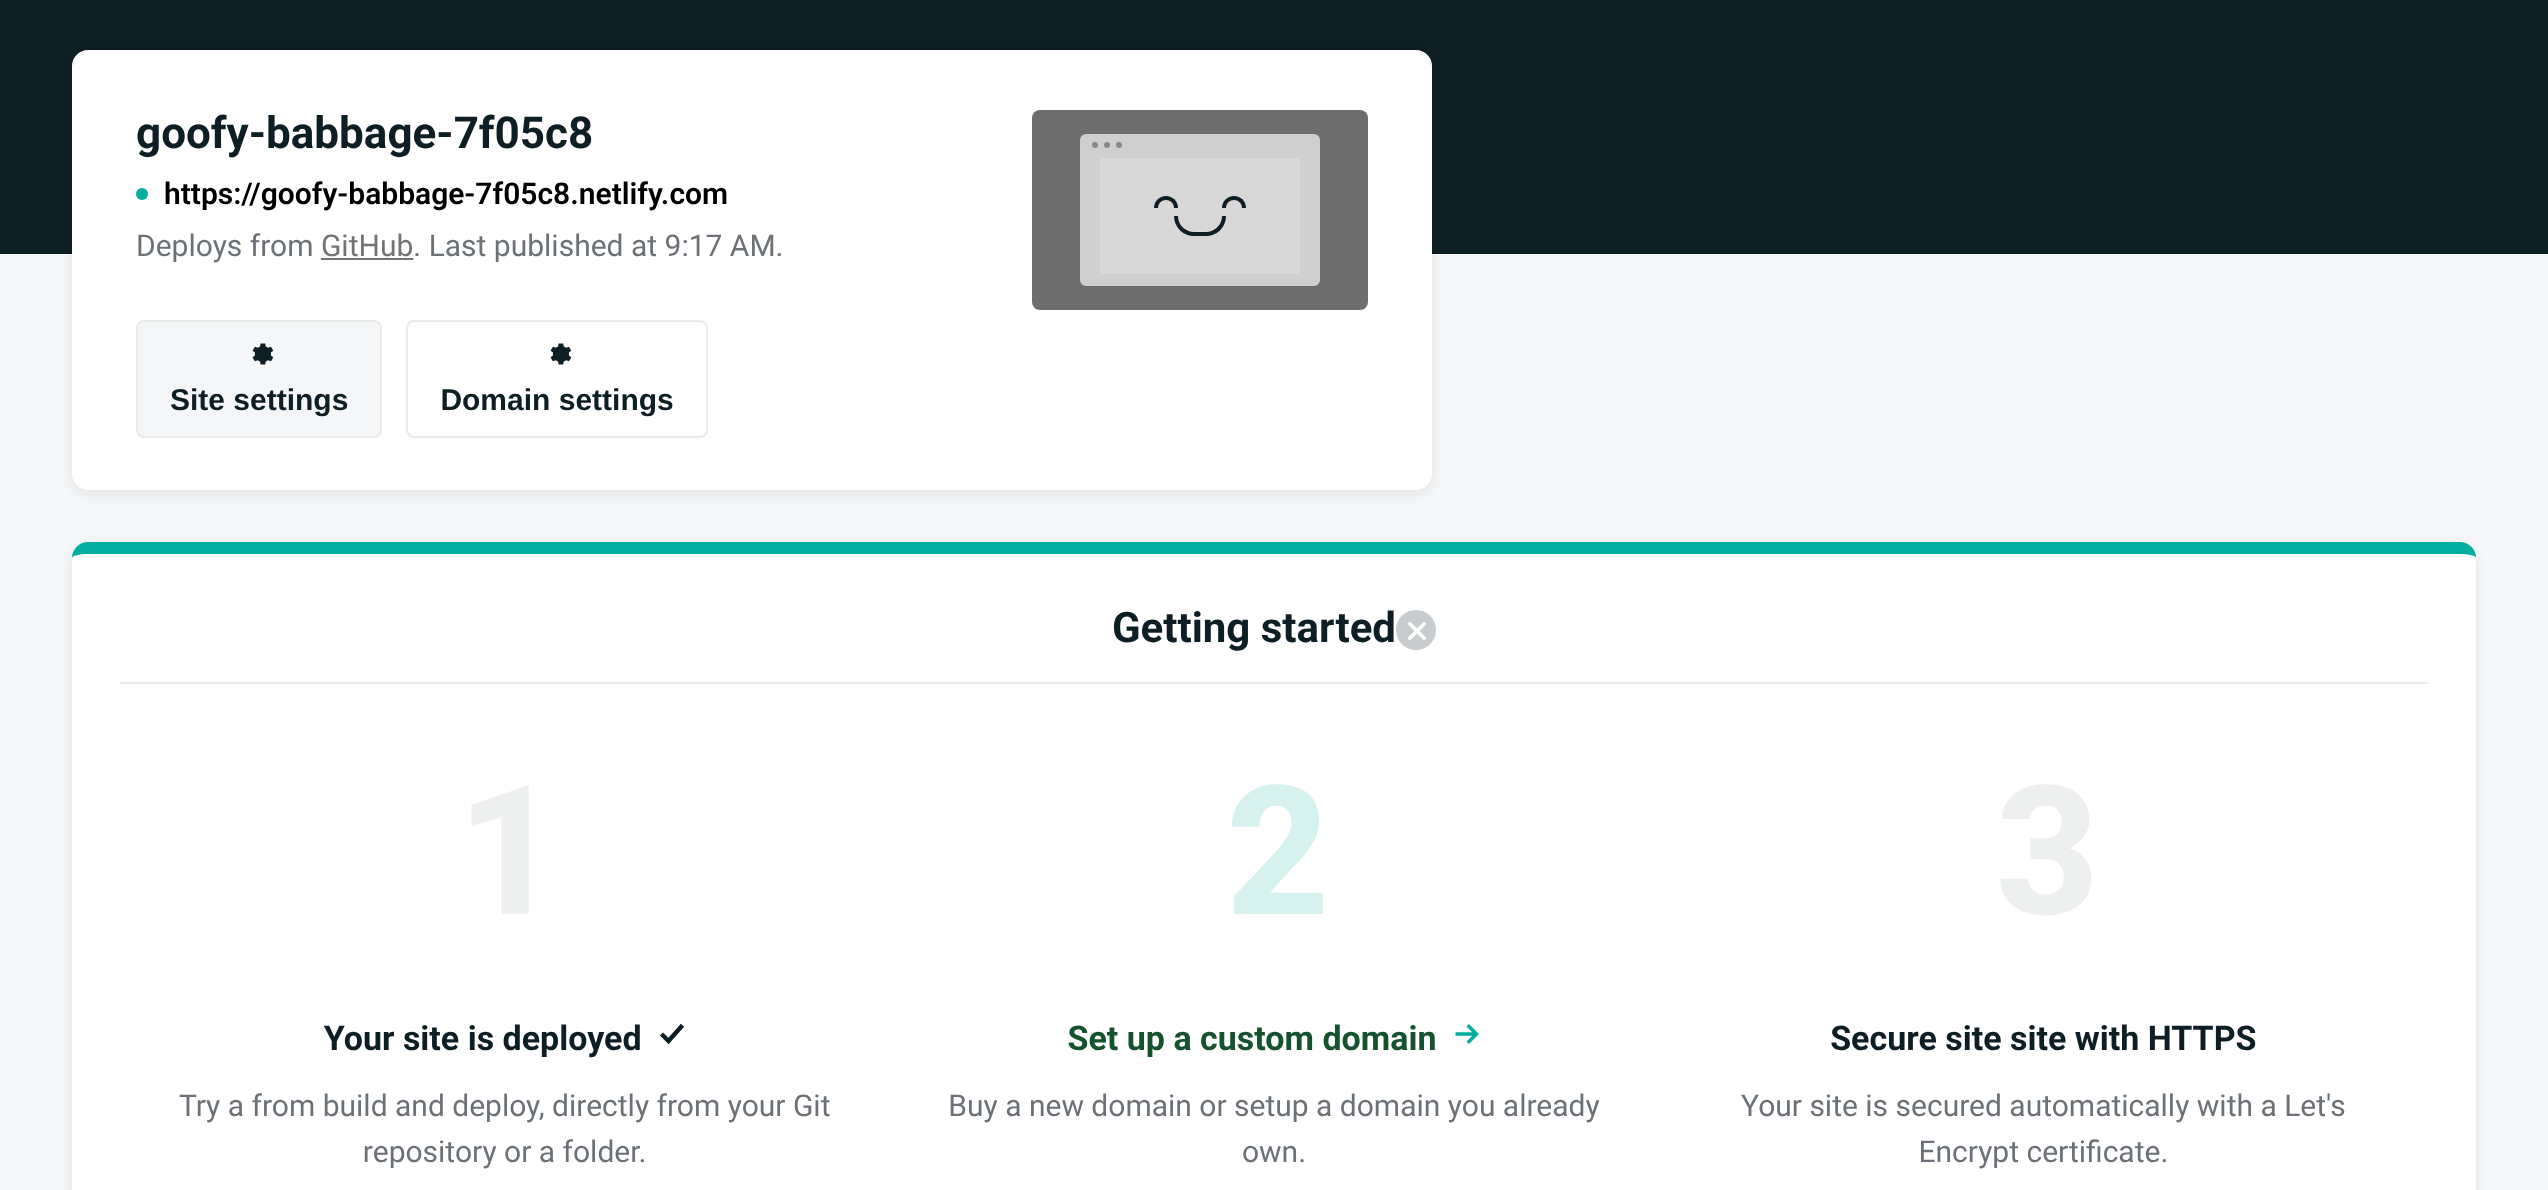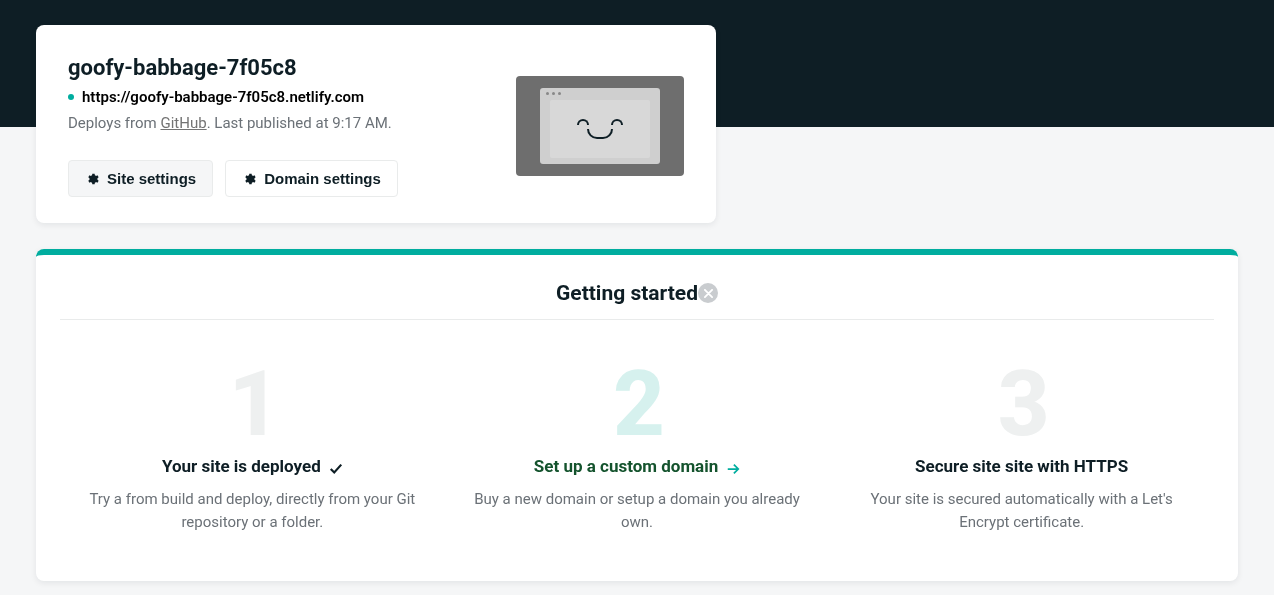--- a/index.html
+++ b/index.html
@@ -29,21 +29,21 @@
     width: 680px;
     background: #fff;
     border-radius: 8px;
     box-shadow: 0 2px 6px rgba(14,30,37,0.08);
     padding: 30px 32px 26px 32px;
     z-index: 2;
   }
   .site-card-row {
     display: flex;
     justify-content: space-between;
-    align-items: center;
+    align-items: flex-start;
   }
   .site-info { flex: 1; }
   .site-title {
     font-size: 22px;
     font-weight: 700;
     color: #0e1e25;
     margin-bottom: 8px;
   }
   .site-url-row {
     display: flex;
@@ -78,20 +78,21 @@
     align-items: center;
     gap: 8px;
     background: #fff;
     border: 1px solid #e9ebeb;
     border-radius: 4px;
     padding: 9px 16px;
     font-size: 15px;
     font-weight: 600;
     color: #0e1e25;
     cursor: pointer;
+    flex-direction: column;
   }
   .btn.secondary { background: #f5f6f7; }
   .gear-icon {
     width: 14px;
     height: 14px;
     color: #0e1e25;
   }
   .thumb {
     width: 168px;
     height: 100px;
@@ -183,22 +184,23 @@
     margin-bottom: 6px;
   }
   .num-gray { color: #eef0f0; }
   .num-teal { color: #d6f1ee; }
   .step-heading {
     font-size: 17px;
     font-weight: 700;
     color: #0e1e25;
     margin-bottom: 12px;
     display:inline-flex;
-    align-items:flex-end;
+    align-items:flex-start;
     gap:8px;
+    margin-top:32px;
   }
   .step-heading.teal { color: #14532d; cursor:pointer;}
   .step-desc {
     font-size: 15px;
     color: #6b7177;
     line-height: 1.5;
   }
   .check-icon { width:14px; height:14px; fill:#0e1e25;}
   .arrow-icon { width:14px; height:14px; stroke:#00ad9f; fill:none; stroke-width:2;}
 </style>

